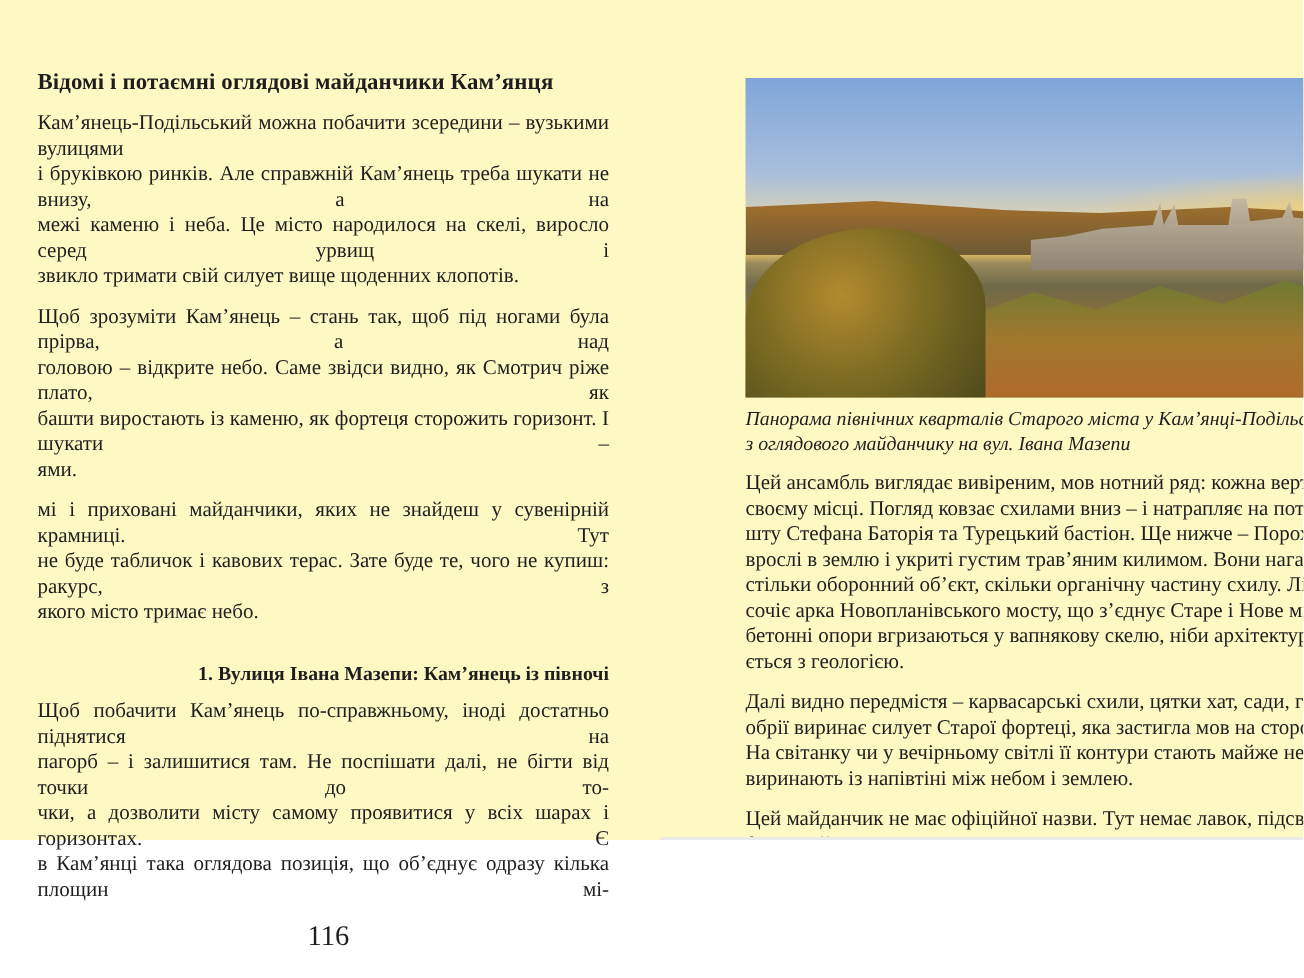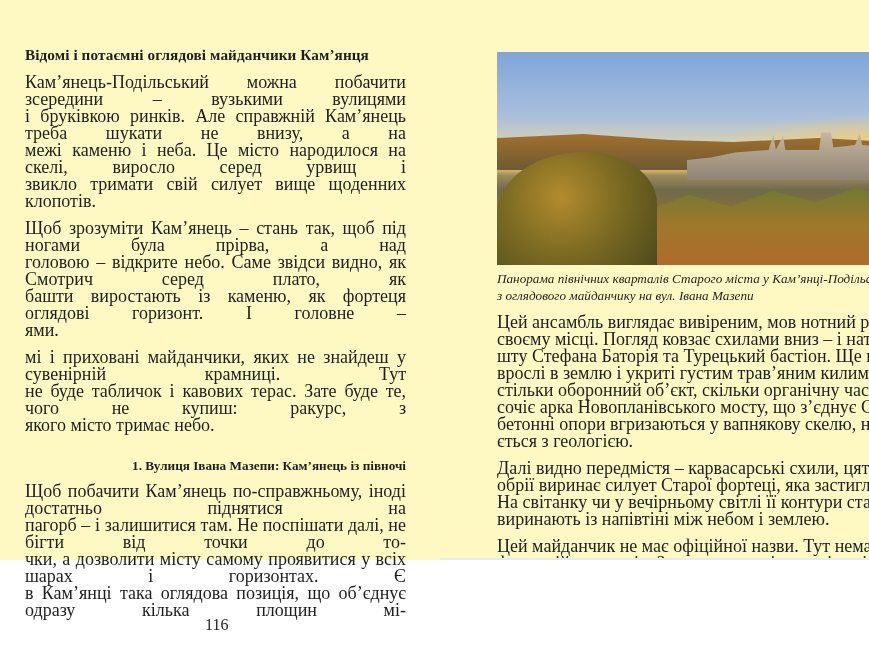--- a/index.html
+++ b/index.html
@@ -18,21 +18,21 @@
   .col-left { position: absolute; left: 25px; top: 44px; width: 381px; }
   .col-right { position: absolute; left: 57px; top: 52px; width: 430px; }
   h1 {
     font-size: 15.2px; font-weight: bold; margin: 0 0 8px 0; line-height: 22px;
     letter-spacing: 0.1px;
   }
   h2 {
     font-size: 13.2px; font-weight: bold; margin: 0 0 8px 0; line-height: 19px; text-align: right;
   }
   p {
-    margin: 0 0 10px 0; font-size: 18px; line-height: 17px; text-align: justify;
+    margin: 0 0 10px 0; font-size: 14px; line-height: 17px; text-align: justify;
   }
   .col-right p { text-align: left; white-space: nowrap; }
   .line { display: block; }
   .col-left p .line { text-align: justify; text-align-last: justify; }
   .col-left p .line.last { text-align-last: left; }
   .spacer { height: 12px; }
   .photo {
     width: 430px; height: 213px; position: relative; overflow: hidden;
     background: linear-gradient(180deg, #7fa5d9 0%, #a9bfdc 30%, #e8d7a8 48%, #f3cd66 54%, #9c8a5a 58%, #6f6a4b 65%, #8a6e36 75%, #a5762c 88%, #6b5426 100%);
   }
@@ -58,42 +58,42 @@
   .photo .trees-mid {
     position: absolute; left: 150px; top: 135px; width: 280px; height: 78px;
     background: linear-gradient(180deg, #6e7a34 0%, #a0782c 50%, #b06a2a 100%);
     clip-path: polygon(0 30%, 15% 10%, 30% 25%, 45% 5%, 60% 20%, 75% 0, 90% 18%, 100% 10%, 100% 100%, 0 100%);
   }
   .caption {
     font-style: italic; font-size: 13.2px; line-height: 17px; margin: 5px 0 10px 0;
     white-space: nowrap;
   }
   .folio {
-    position: absolute; font-size: 16px; line-height: 16px;
+    position: absolute; font-size: 19px; line-height: 16px;
   }
   .folio-left { left: 205px; top: 617px; }
   .folio-right { left: 236px; top: 648px; }
 </style>
 </head>
 <body>
 
 <div class="page page-left">
   <div class="col-left">
     <h1>Відомі і потаємні оглядові майданчики Кам’янця</h1>
     <div id="intro">
         <p>
           <span class="line">Кам’янець-Подільський можна побачити зсередини – вузькими вулицями</span>
           <span class="line">і бруківкою ринків. Але справжній Кам’янець треба шукати не внизу, а на</span>
           <span class="line">межі каменю і неба. Це місто народилося на скелі, виросло серед урвищ і</span>
           <span class="line last">звикло тримати свій силует вище щоденних клопотів.</span>
         </p>
         <p>
           <span class="line">Щоб зрозуміти Кам’янець – стань так, щоб під ногами була прірва, а над</span>
-          <span class="line">головою – відкрите небо. Саме звідси видно, як Смотрич серед плато, як</span>
-          <span class="line">башти виростають із каменю, як фортеця оглядові горизонт. І головне –</span>
+          <span class="line">головою – відкрите небо. Саме звідси видно, як Смотрич ріже плато, як</span>
+          <span class="line">башти виростають із каменю, як фортеця сторожить горизонт. І шукати –</span>
           <span class="line last">ями.</span>
         </p>
         <p>
           <span class="line">мі і приховані майданчики, яких не знайдеш у сувенірній крамниці. Тут</span>
           <span class="line">не буде табличок і кавових терас. Зате буде те, чого не купиш: ракурс, з</span>
           <span class="line last">якого місто тримає небо.</span>
         </p>
       </div>
     <div class="spacer"></div>
     <h2>1. Вулиця Івана Мазепи: Кам’янець із півночі</h2>

